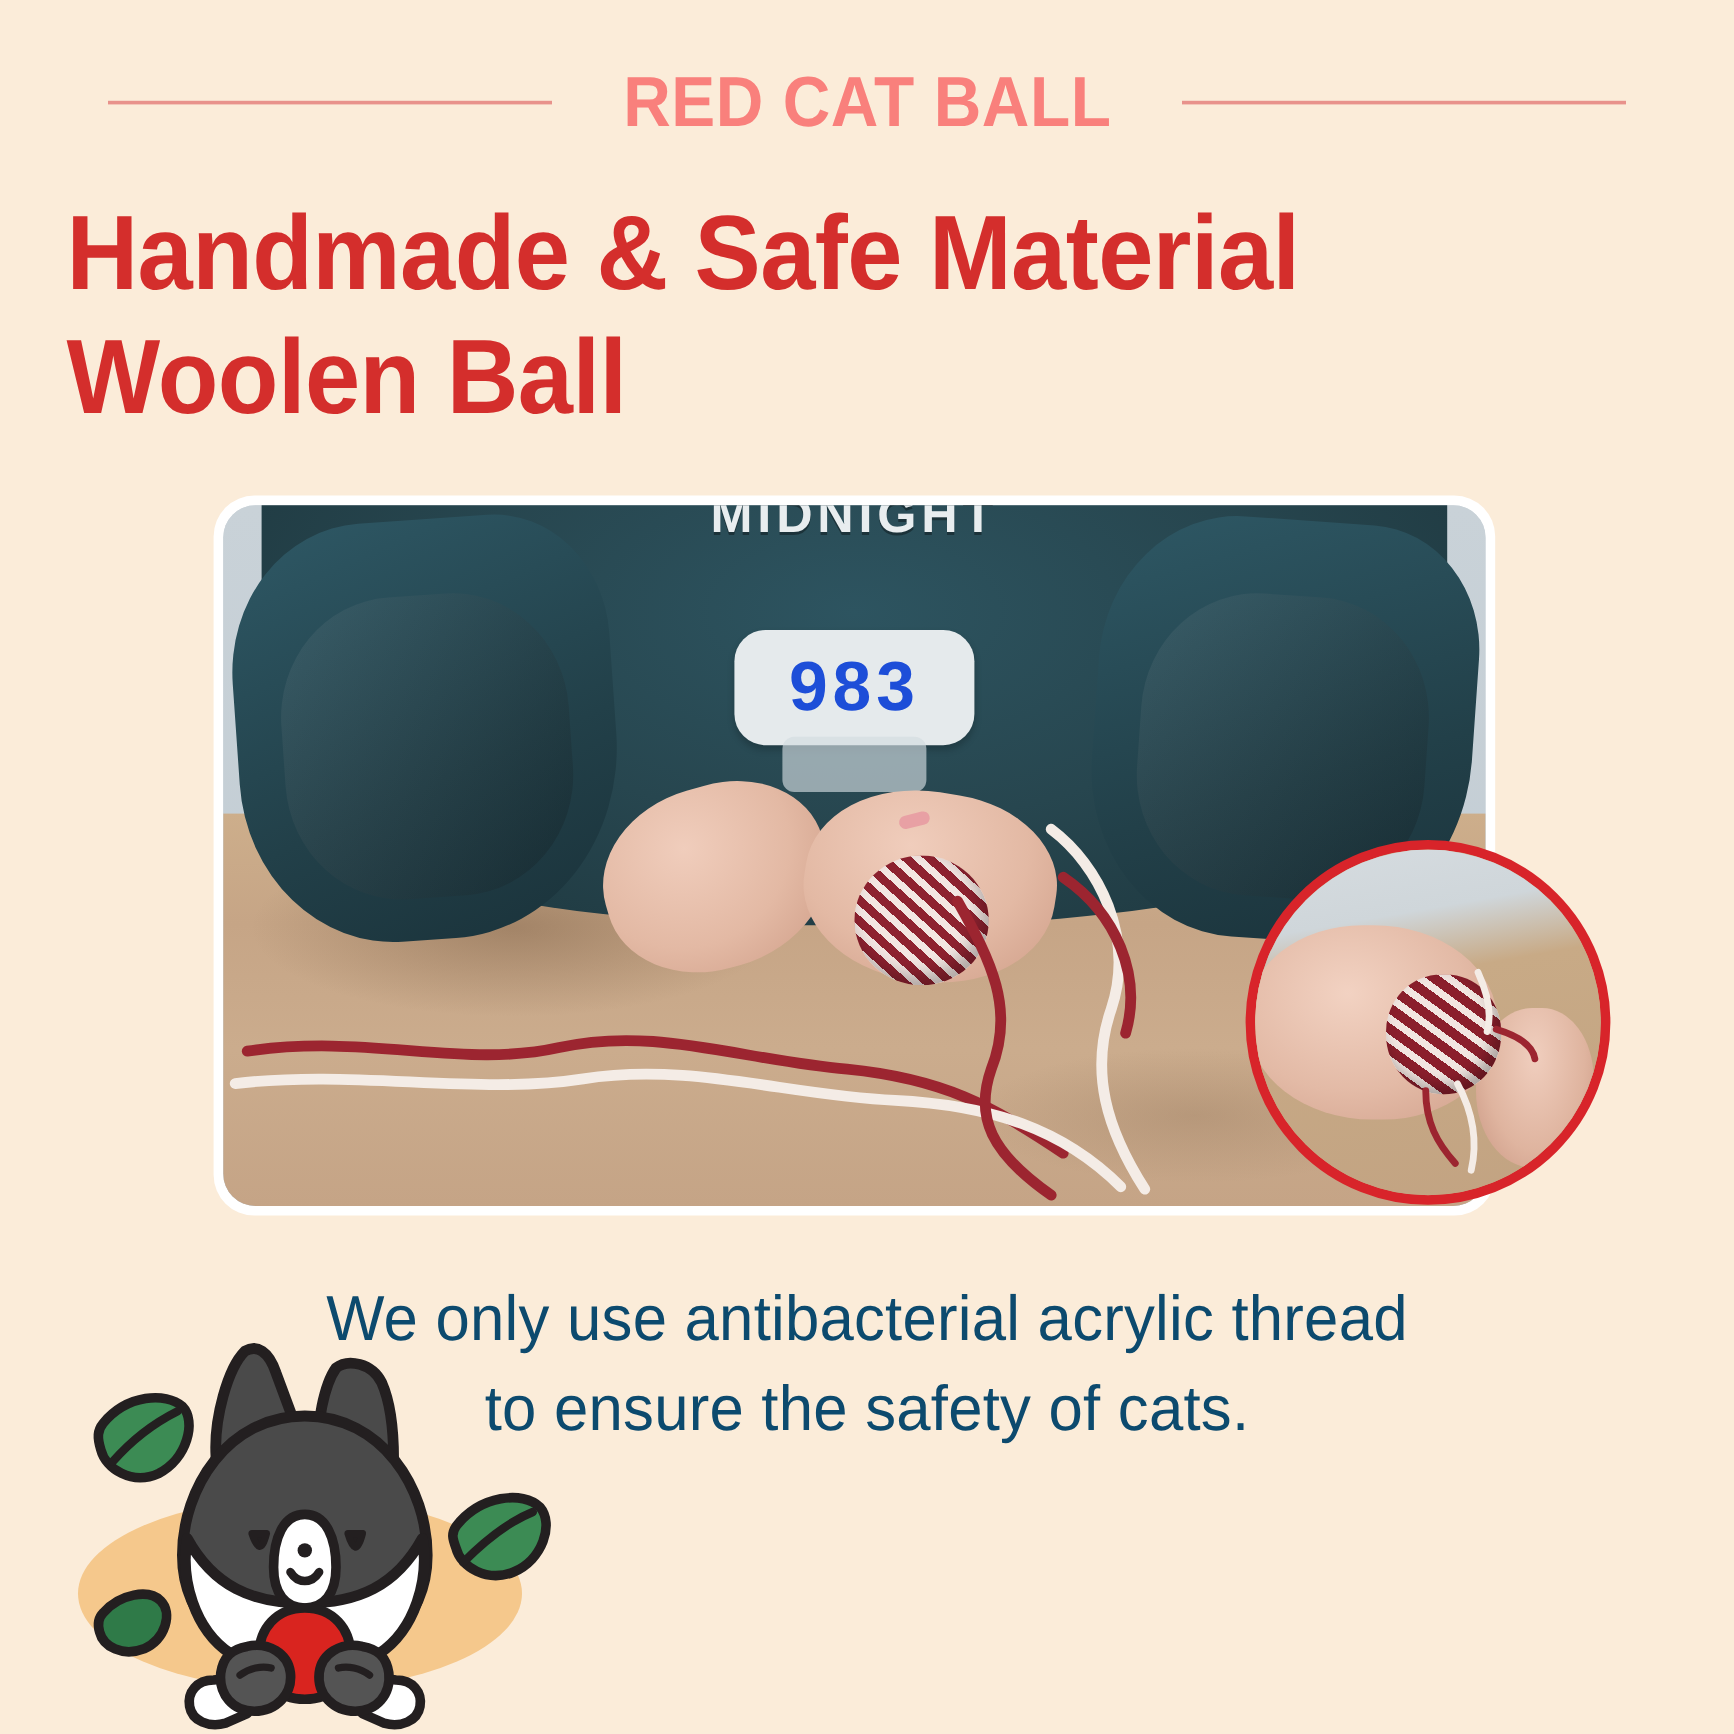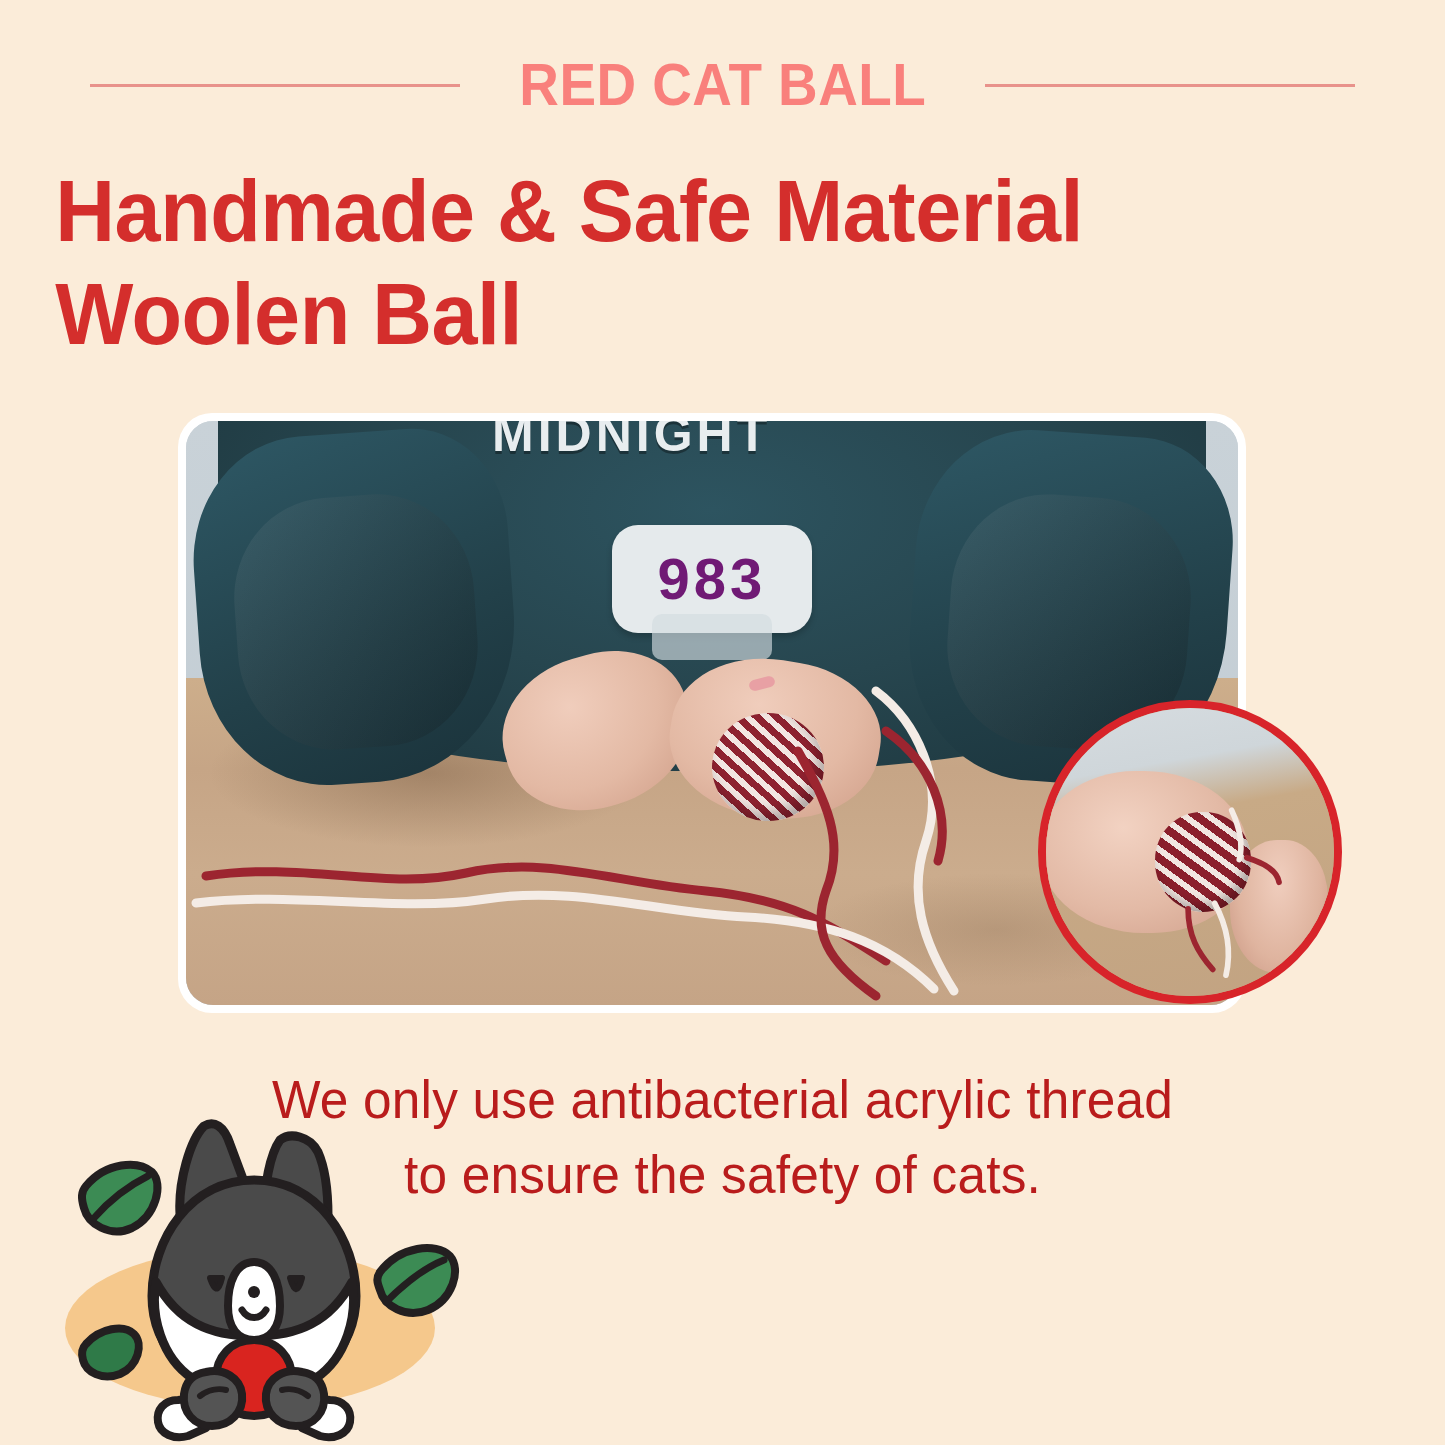--- a/index.html
+++ b/index.html
@@ -144,42 +144,42 @@
     background: linear-gradient(120deg, rgba(255,255,255,0.07), rgba(0,0,0,0.18));
     border-radius: 40%;
   }
 
   .chest-text {
     position: absolute;
     left: 50%;
     top: 2%;
     transform: translateX(-50%);
     width: 440px;
-    text-align: left;
+    text-align: center;
     color: #E8EDEF;
     font-family: "Liberation Sans Narrow", "Liberation Sans", sans-serif;
     font-weight: bold;
-    font-size: 50px;
+    font-size: 42px;
     letter-spacing: 4px;
     text-shadow: 0 3px 0 rgba(0,0,0,0.35);
     white-space: nowrap;
   }
   .chest-patch {
     position: absolute;
     left: 50%;
     top: 34%;
     transform: translateX(-50%);
     width: 200px;
-    height: 108px;
+    height: 96px;
     background: #E5EAEC;
     border-radius: 26px;
     display: flex;
     align-items: center;
     justify-content: center;
-    color: #701a75;
+    color: #1d4ed8;
     font-family: "Liberation Sans Narrow", "Liberation Sans", sans-serif;
     font-weight: bold;
     font-size: 58px;
     letter-spacing: 4px;
     box-shadow: 0 4px 6px rgba(0,0,0,0.2);
     text-align: right;
   }
   .chest-patch2 {
     position: absolute;
     left: 50%;
@@ -275,21 +275,21 @@
     box-shadow: inset -5px -7px 12px rgba(0,0,0,0.3);
   }
 
   
   .caption {
     position: absolute;
     top: 1062px;
     left: 0;
     width: 1445px;
     text-align: center;
-    color: #b91c1c;
+    color: #0c4a6e;
     font-family: "Liberation Sans Narrow", "Liberation Sans", sans-serif;
     font-size: 53px;
     line-height: 1.42;
     letter-spacing: 0.2px;
   }
   .caption span { display: block; transform: scaleX(0.97); }
 
   
   .mascot {
     position: absolute;

